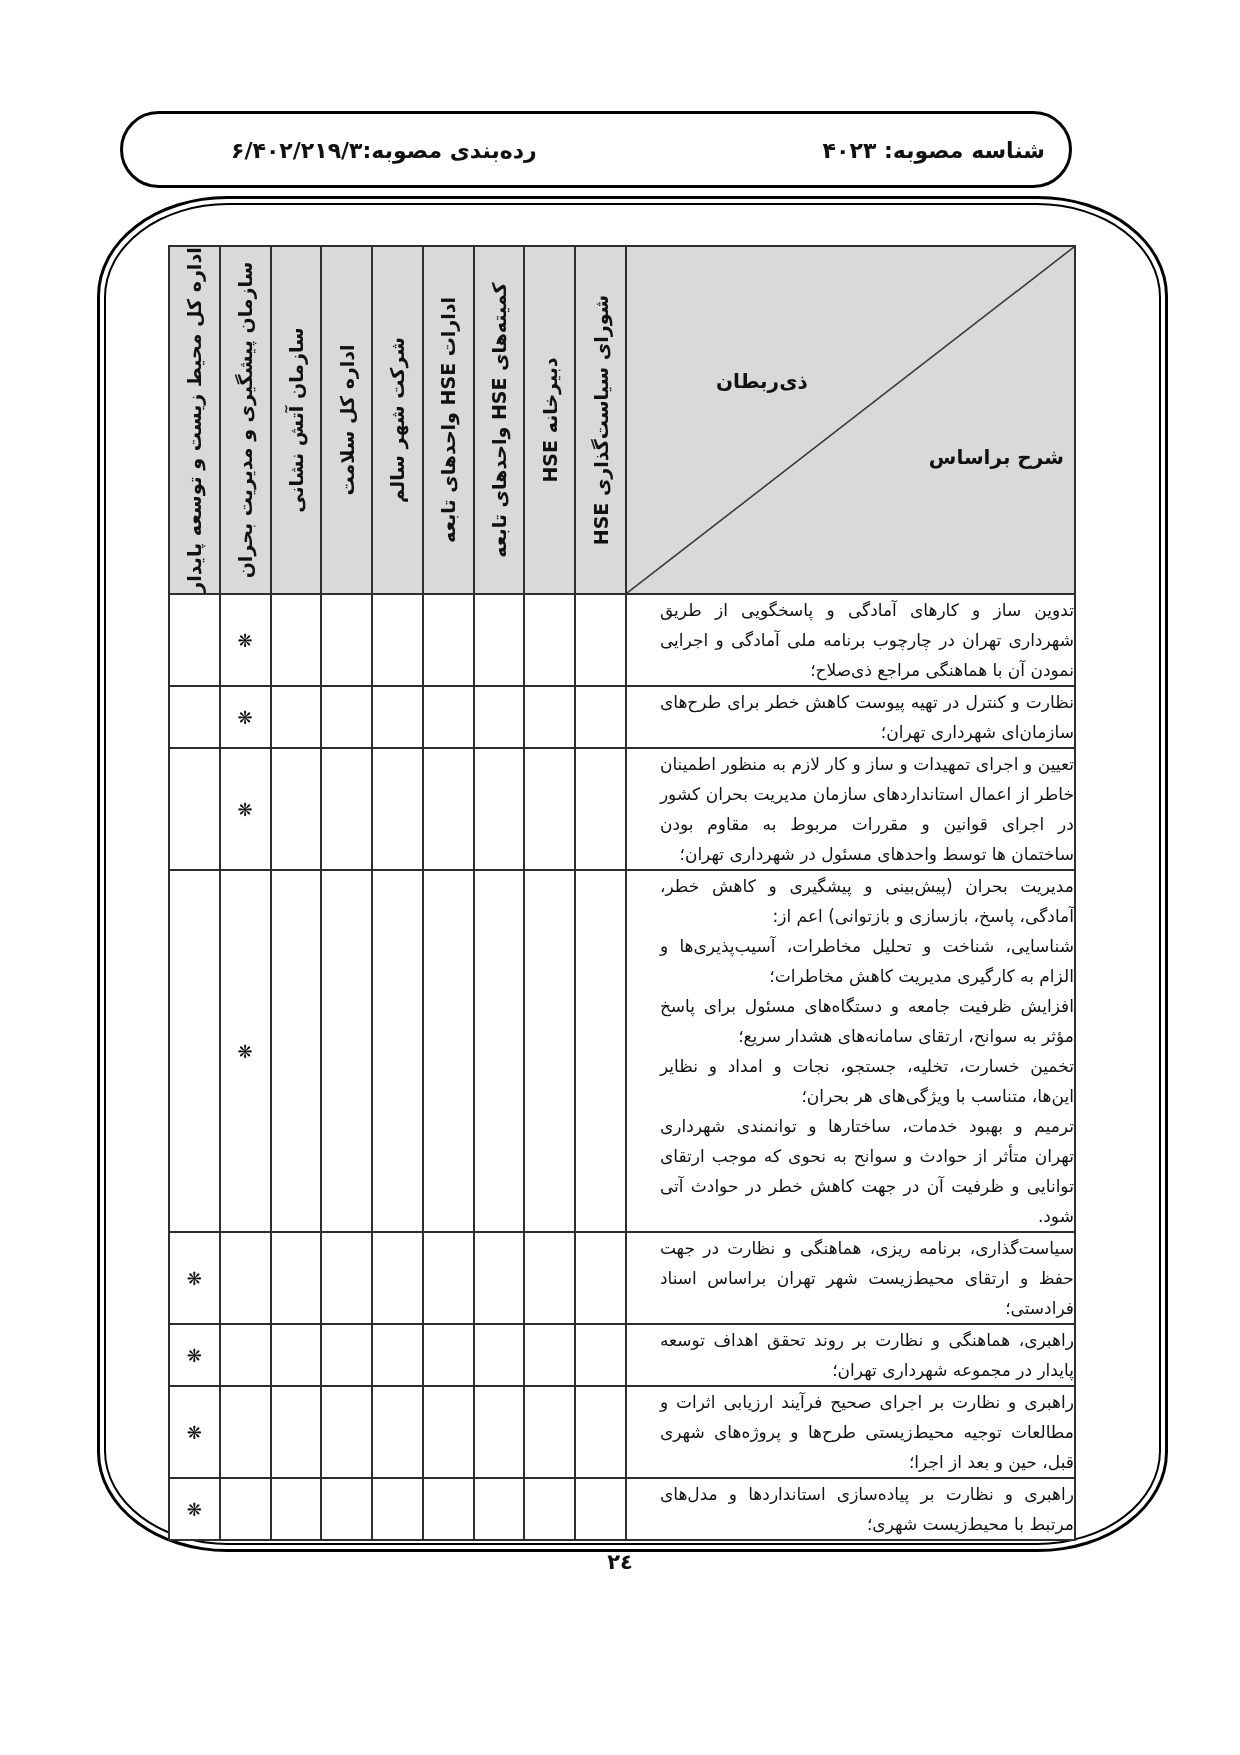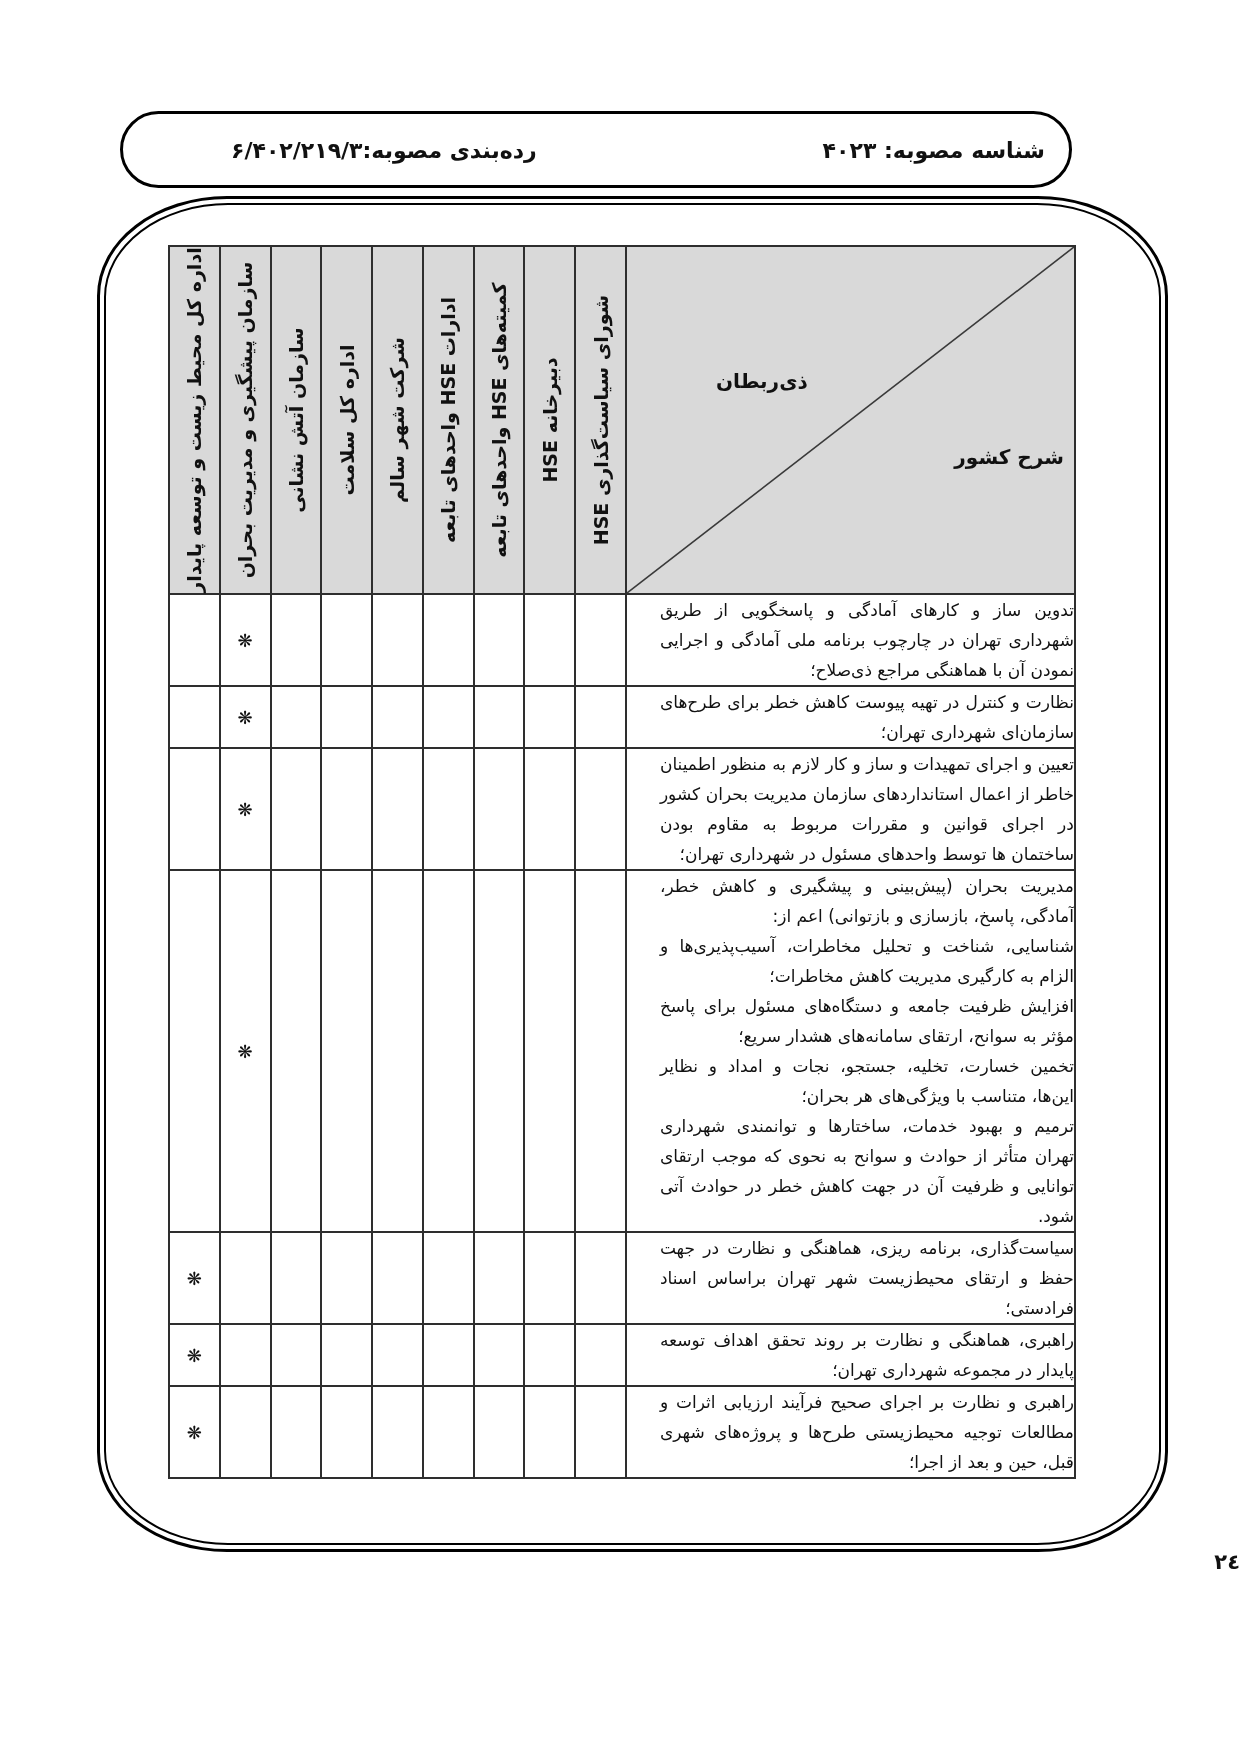--- a/index.html
+++ b/index.html
@@ -35,21 +35,21 @@
   th.diagonal{position:relative;overflow:hidden;}
   .diag-svg{position:absolute;inset:0;width:100%;height:100%;display:block;}
   .corner-top{position:absolute;left:80px;top:122px;width:110px;
     font-weight:bold;font-size:20px;}
   .corner-bottom{position:absolute;right:10px;top:198px;font-weight:bold;font-size:20px;}
   td.task{vertical-align:top;padding:2px 10px 0 8px;font-size:17px;line-height:30px;
     overflow:hidden;background:#fff;}
   td.task .para{text-align:justify;padding-left:33px;}
   td.mark{text-align:center;vertical-align:middle;font-size:18px;background:#fff;}
   
-  .pagenum{position:absolute;top:1550px;left:0;width:100%;
+  .pagenum{position:absolute;top:1550px;left:0;width:100%;text-align:center;
     font-size:21px;font-weight:bold;letter-spacing:10px;}
 </style>
 </head>
 <body>
 
 <div class="page">
 
   <div class="bubble">
     <span class="res">شناسه مصوبه: ۴۰۲۳</span>
     <span class="cls">رده‌بندی مصوبه:۶/۴۰۲/۲۱۹/۳</span>
@@ -64,21 +64,21 @@
       <col style="width:449px">
       <col span="9" style="width:50.77px">
     </colgroup>
     <thead>
       <tr id="stakeholder-row">
         <th class="diagonal">
           <svg class="diag-svg" viewBox="0 0 449 348" preserveAspectRatio="none">
             <line x1="0" y1="348" x2="449" y2="0" stroke="#3a3a3a" stroke-width="1.6"></line>
           </svg>
           <div class="corner-top">ذی‌ربطان</div>
-          <div class="corner-bottom">شرح کشور</div>
+          <div class="corner-bottom">شرح براساس</div>
         </th>
 
       <th class="vert">
             <div class="vlabel">شورای سیاست‌گذاری HSE</div>
           </th>
           <th class="vert">
             <div class="vlabel">دبیرخانه HSE</div>
           </th>
           <th class="vert">
             <div class="vlabel">کمیته‌های HSE واحدهای تابعه</div>
@@ -200,18 +200,32 @@
           <td class="mark"></td>
           <td class="mark"></td>
           <td class="mark"></td>
           <td class="mark"></td>
           <td class="mark"></td>
           <td class="mark"></td>
           <td class="mark"></td>
           <td class="mark"></td>
           <td class="mark">❋</td>
         </tr>
+        <tr style="height: 62px;">
+          <td class="task">
+            <div class="para">راهبری و نظارت بر پیاده‌سازی استانداردها و مدل‌های مرتبط با محیط‌زیست شهری؛</div>
+          </td>
+          <td class="mark"></td>
+          <td class="mark"></td>
+          <td class="mark"></td>
+          <td class="mark"></td>
+          <td class="mark"></td>
+          <td class="mark"></td>
+          <td class="mark"></td>
+          <td class="mark"></td>
+          <td class="mark">❋</td>
+        </tr>
       </tbody>
   </table>
 
   <div class="pagenum">۲٤</div>
 
 </div>
 
 </body></html>

